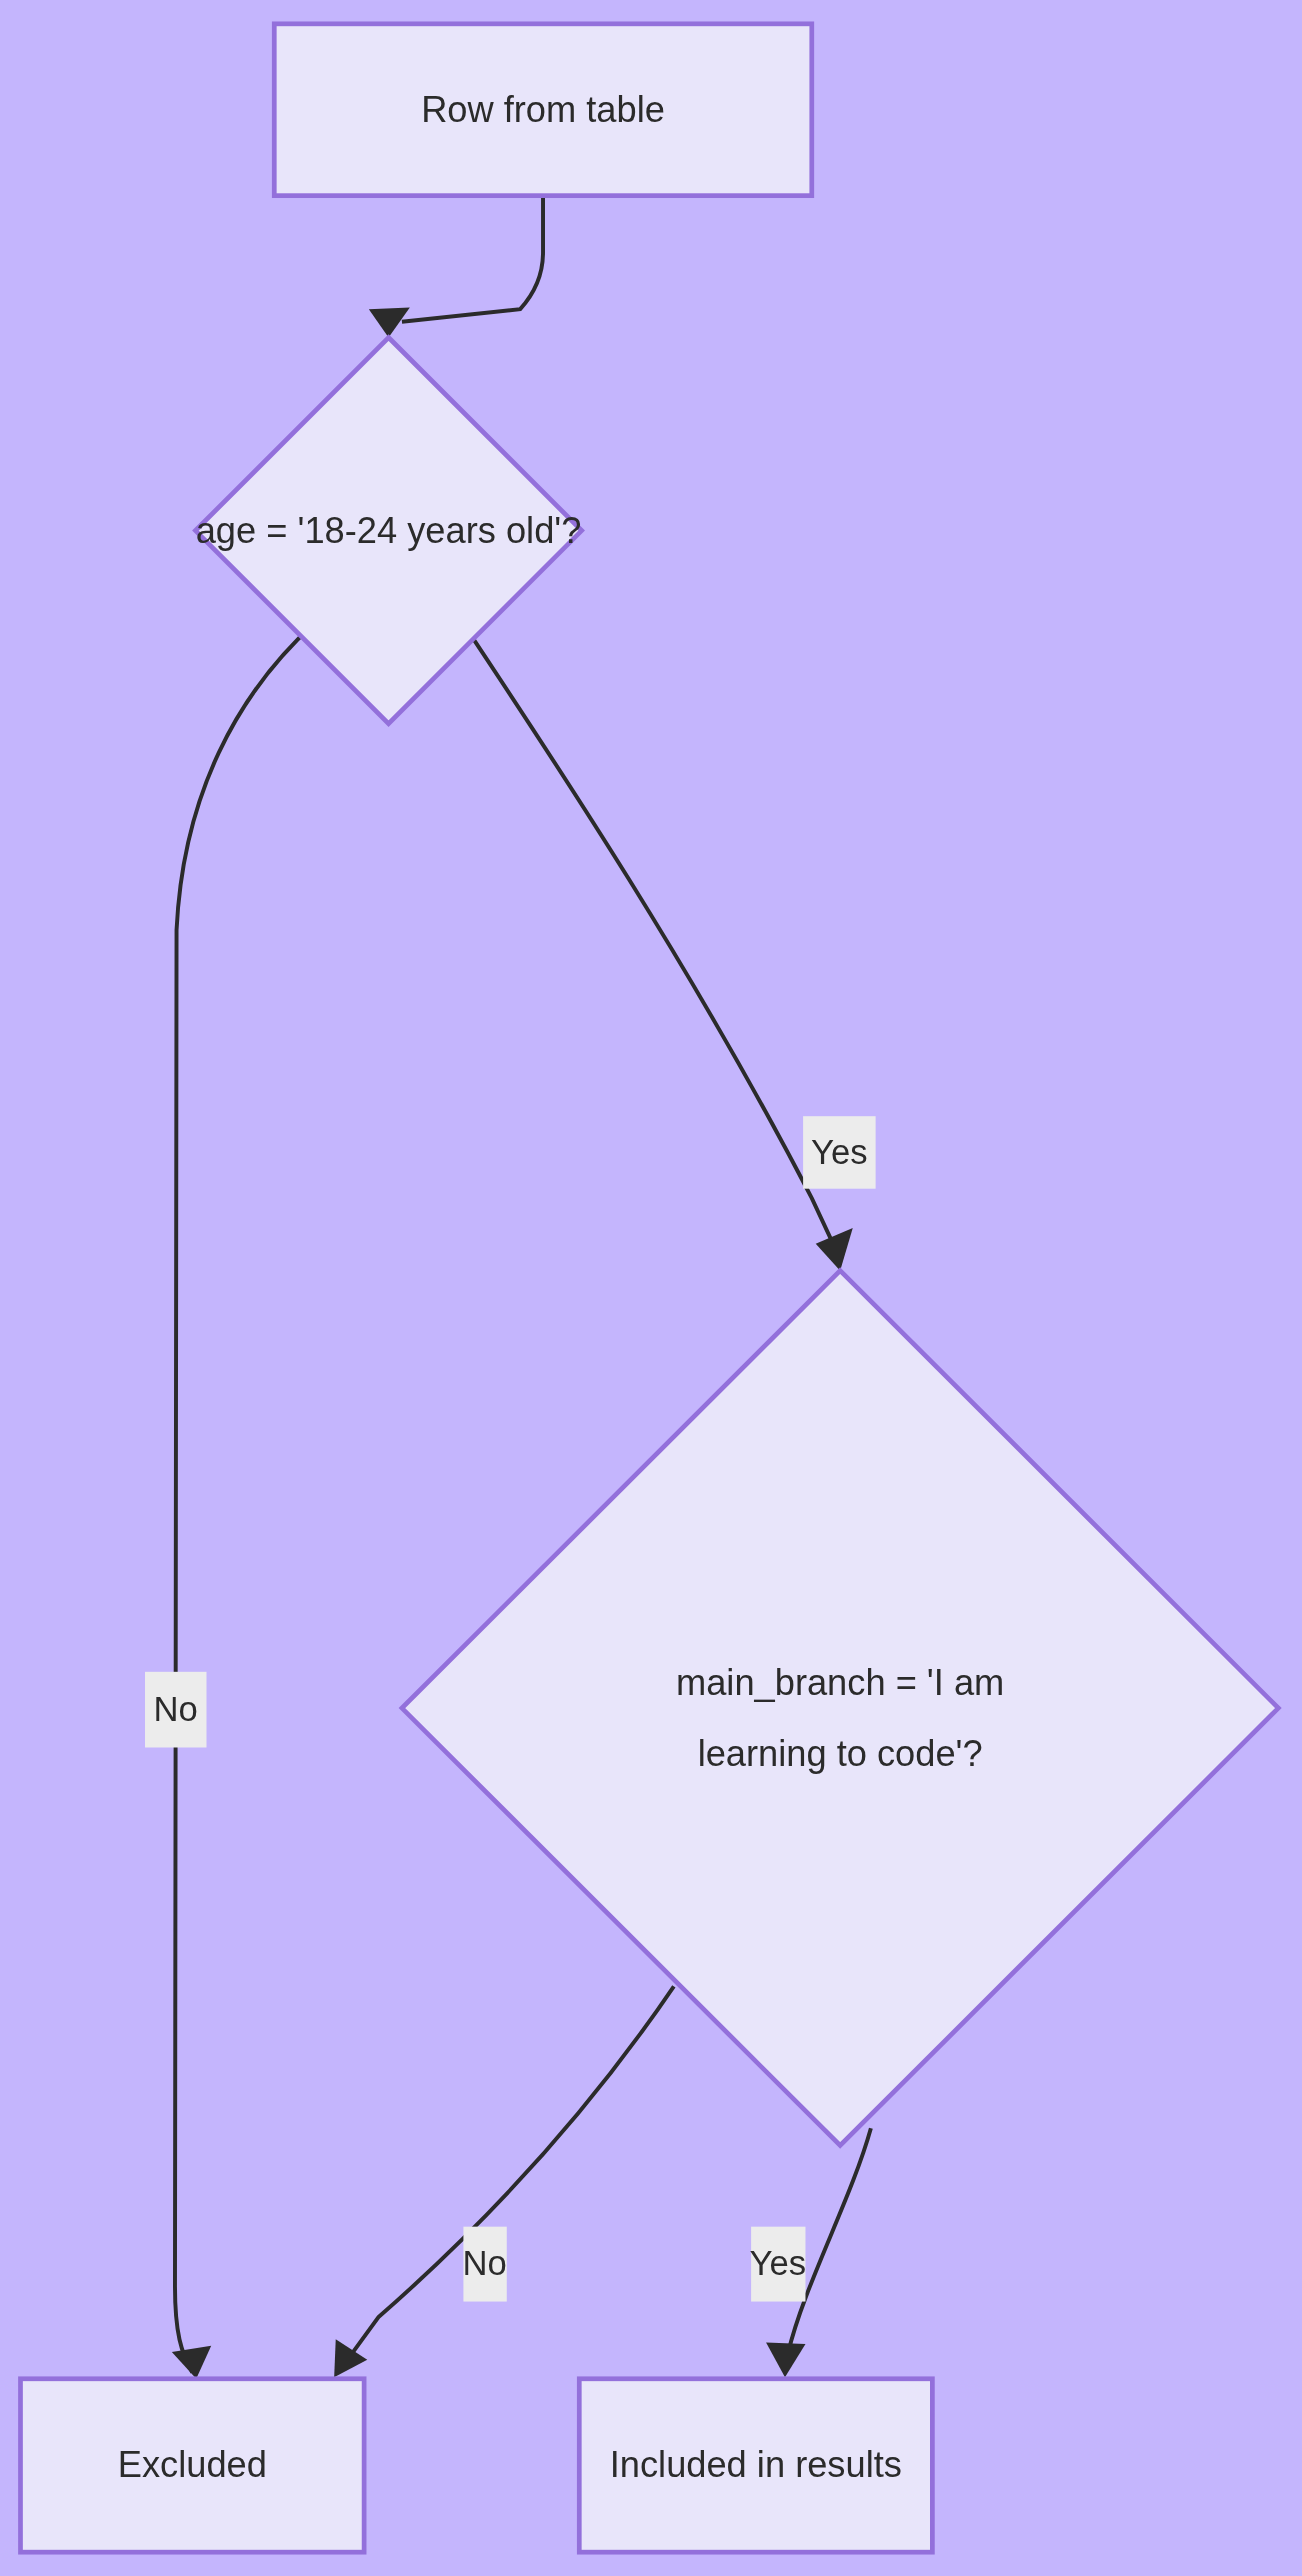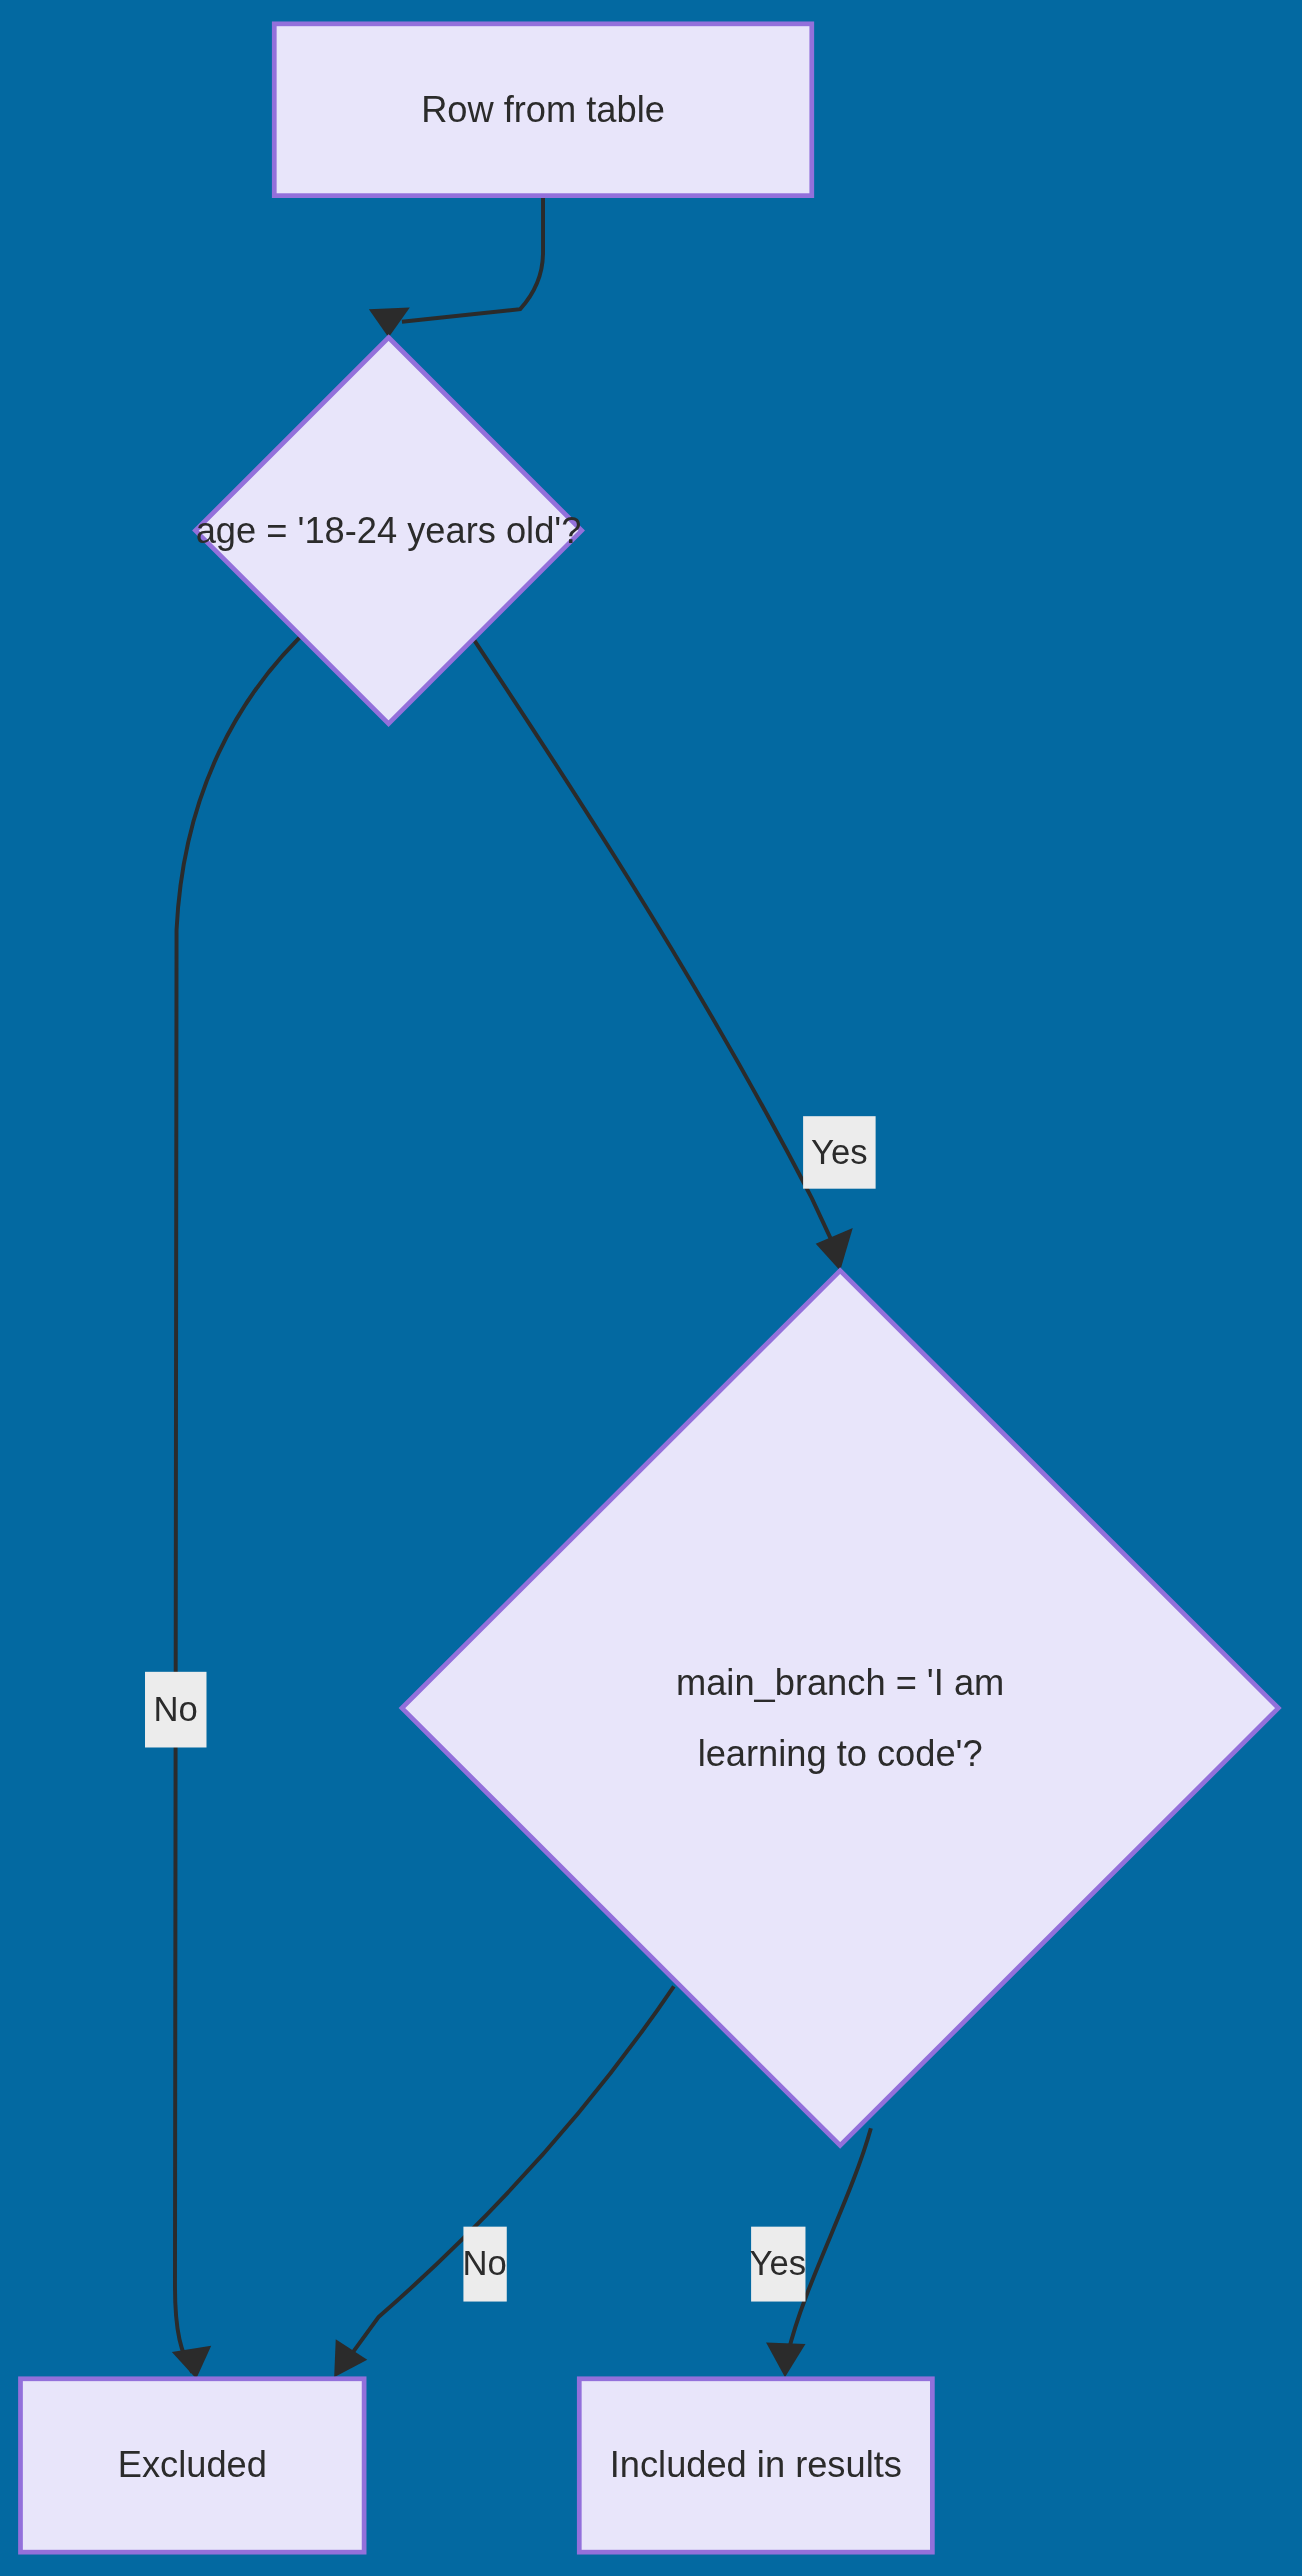--- a/index.html
+++ b/index.html
@@ -7,21 +7,21 @@
     padding: 0;
     background: #ffffff;
   }
   body {
     font-family: "Liberation Sans", sans-serif;
   }
   #diagram-root {
     position: relative;
     width: 1302px;
     height: 2576px;
-    background: #0369a1;
+    background: #c4b5fd;
     overflow: hidden;
   }
   svg#flowchart {
     display: block;
     width: 1302px;
     height: 2576px;
   }
   .node-shape {
     fill: #e8e5fa;
     stroke: #9370db;

